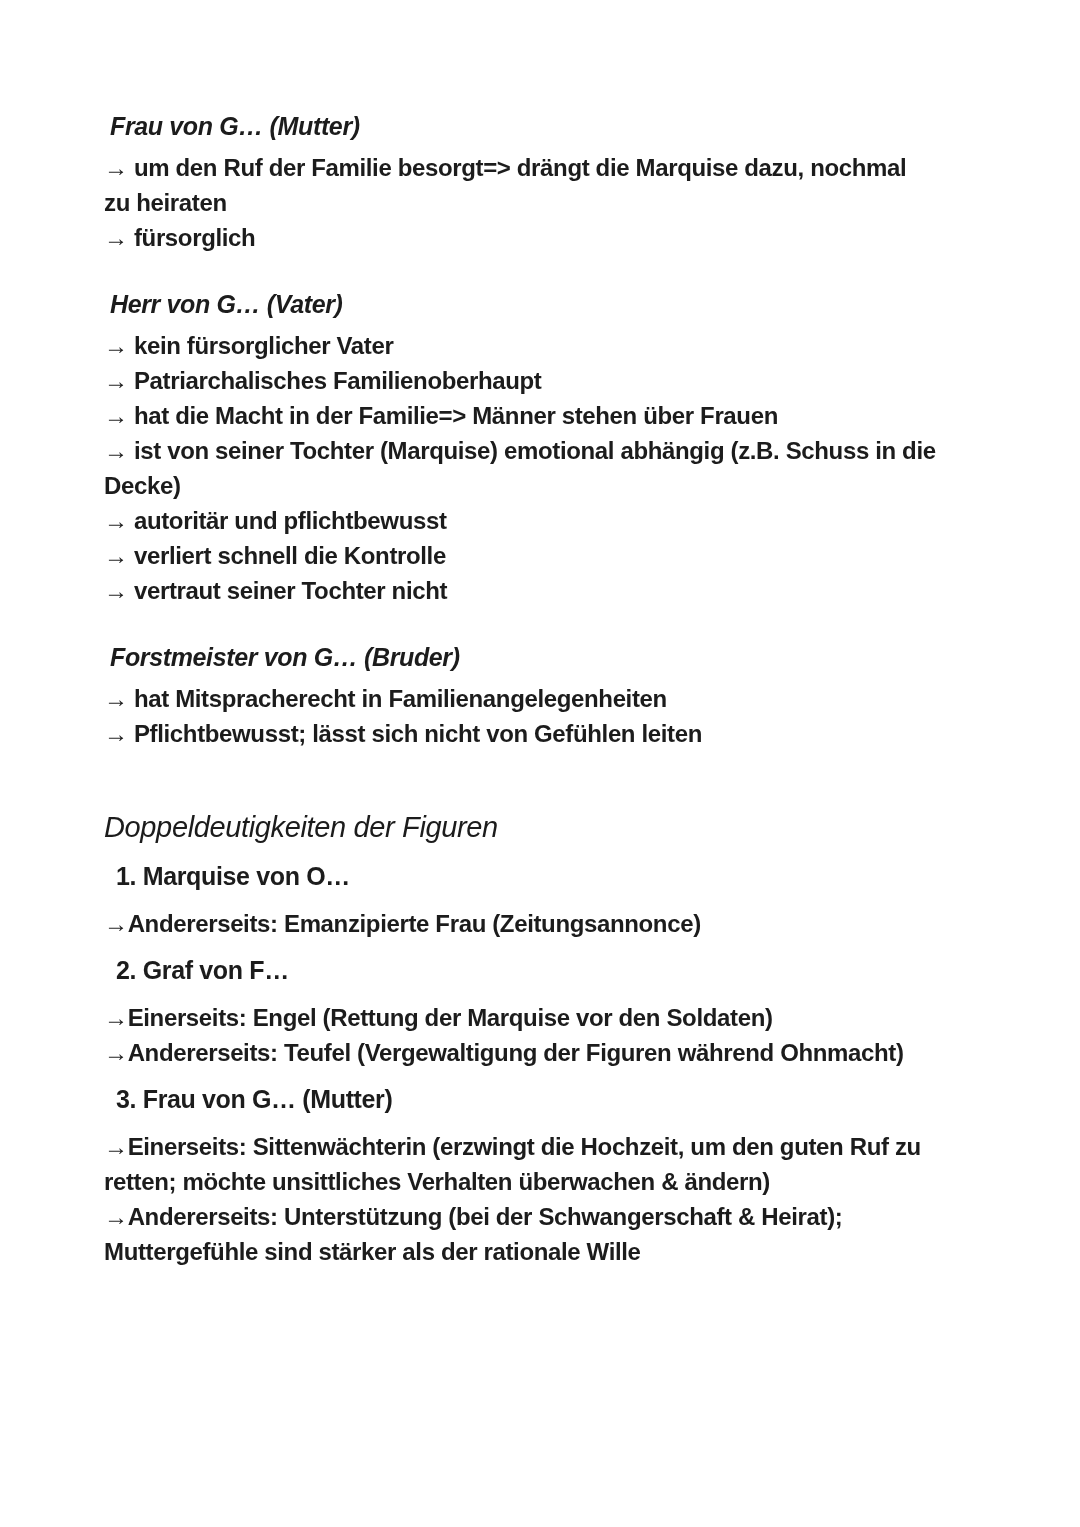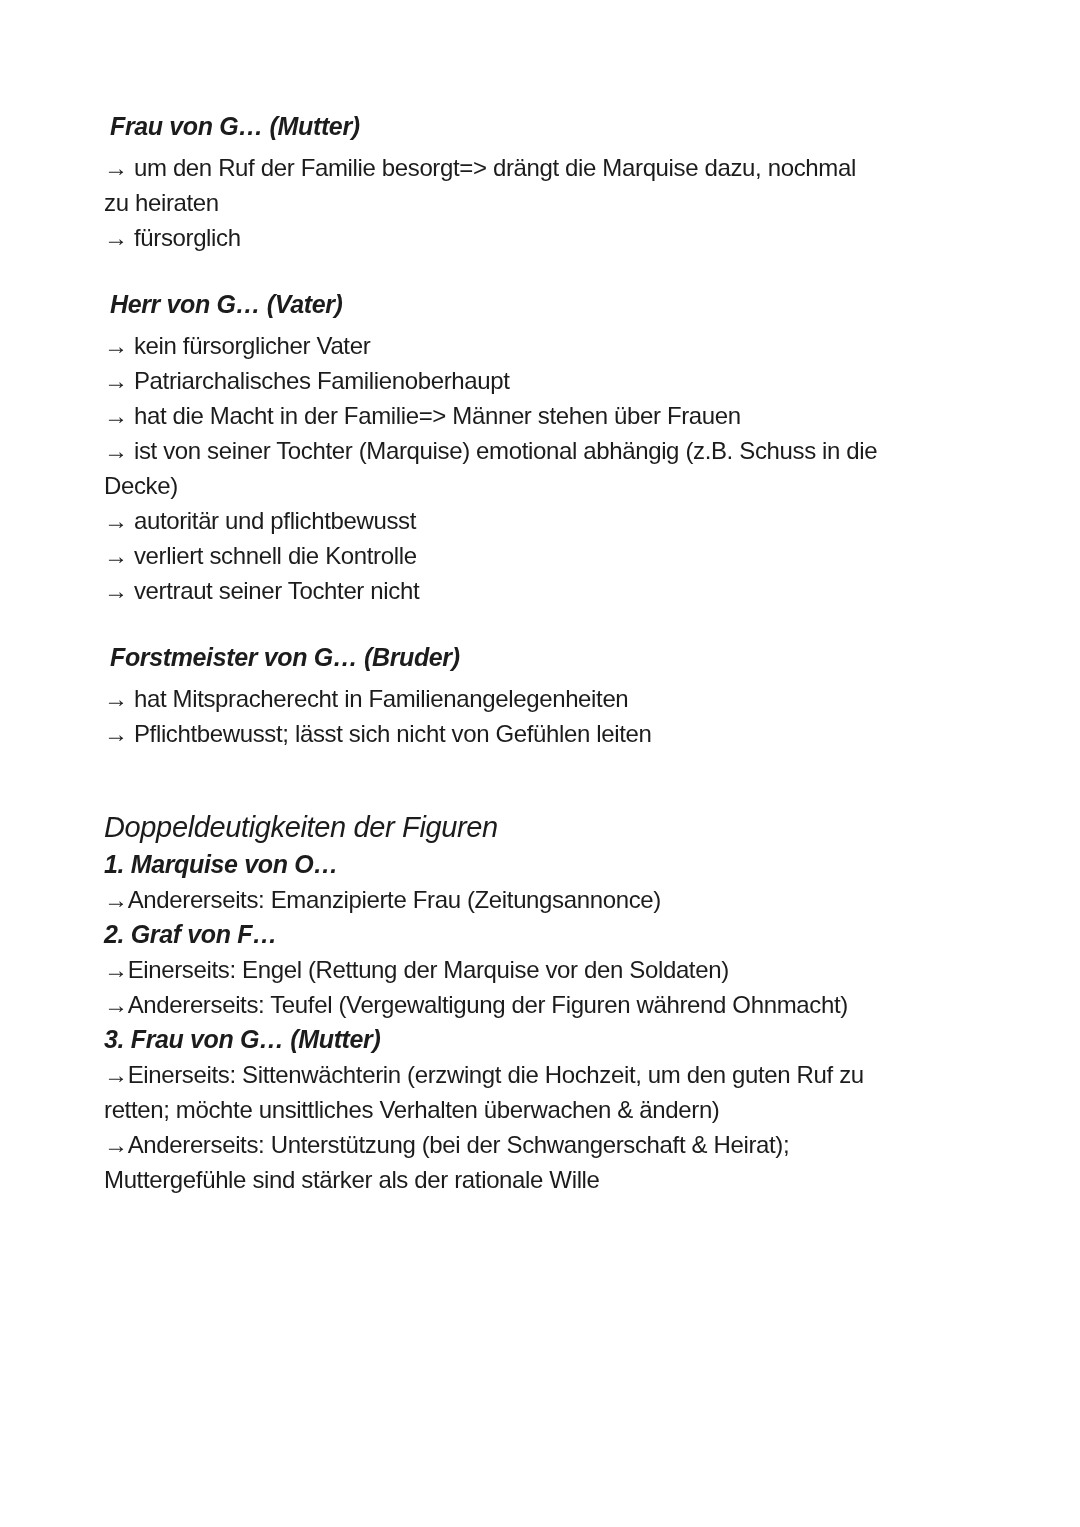--- a/index.html
+++ b/index.html
@@ -26,37 +26,37 @@
   .char-section.spaced { margin-top: 32px; }
   .char-heading {
     margin: 6px;
     font-size: 25px;
     line-height: 35px;
     font-weight: bold;
     font-style: italic;
   }
   .line {
     white-space: pre-line;
+    font-weight: bold;
   }
   .amb-section { margin: 0; }
   .amb-heading {
     margin: 56px 0 0 0;
     font-size: 29px;
     line-height: 40px;
     font-weight: normal;
     font-style: italic;
     text-underline-offset: 5px;
     text-decoration-thickness: 2px;
   }
   .amb-entry-title {
-    margin: 0;
+    margin: 12px;
     font-size: 25px;
     line-height: 35px;
     font-weight: bold;
-    font-style: italic;
   }
 </style>
 </head>
 <body>
 
 <div class="page">
 
   <section class="char-section">
     <h2 class="char-heading">Frau von G… (Mutter)</h2>
     <div class="line">→ um den Ruf der Familie besorgt=&gt; drängt die Marquise dazu, nochmal

